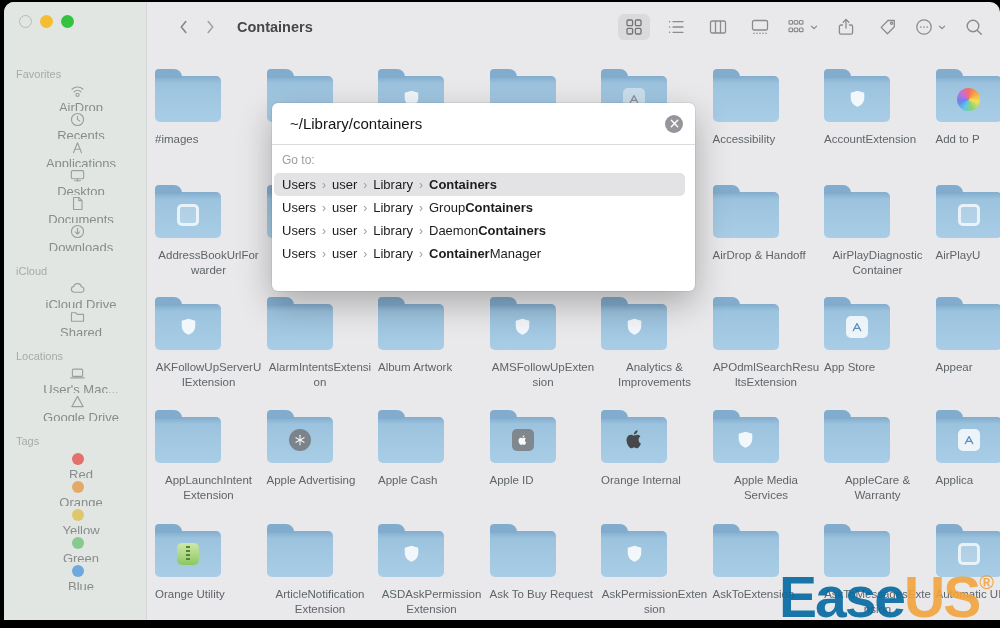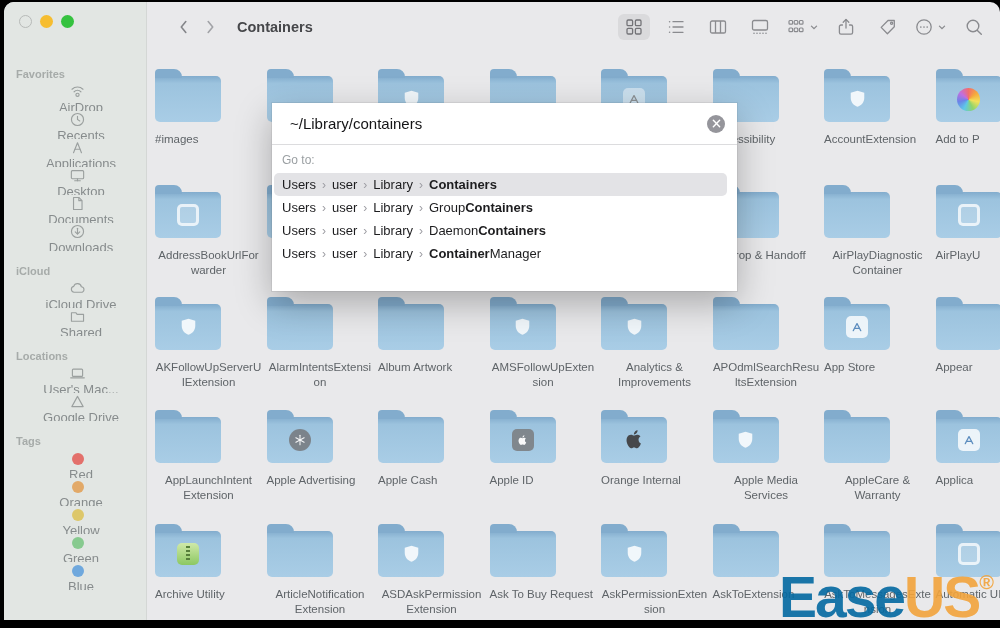--- a/index.html
+++ b/index.html
@@ -6,21 +6,21 @@
   body{width:1000px;height:628px;background:#000;position:relative;overflow:hidden;
        font-family:"Liberation Sans","DejaVu Sans",sans-serif;}
   .window{position:absolute;left:4px;top:2px;width:996px;height:618px;background:#e9e9eb;
           border-radius:10px 10px 0 0;overflow:hidden;}
   
   .sidebar{position:absolute;left:0;top:0;bottom:0;width:143px;background:#e2e6e3;
            border-right:1px solid #d4d7d5;box-sizing:border-box;padding-top:52px;}
   .lights{position:absolute;top:13px;left:15px;display:flex;gap:8px;}
   .tl{width:13px;height:13px;border-radius:50%;}
   .tl-gray{background:transparent;border:1.5px solid #b7bab8;box-sizing:border-box;}
-  .sb-h{font-size:11px;font-weight:700;color:#a6aba9;margin:14px 0 3px 12px;}
+  .sb-h{font-size:11px;font-weight:400;color:#a6aba9;margin:14px 0 3px 12px;}
   .sb-item{display:flex;align-items:center;height:28px;padding-left:12px;color:#878c8d;font-size:13px;flex-direction:column;}
   .sb-ic{width:17px;height:17px;margin-right:7px;display:inline-flex;align-items:center;justify-content:center;flex:0 0 17px;}
   .sb-lb{white-space:nowrap;overflow:hidden;}
   .dot{width:12px;height:12px;border-radius:50%;display:inline-block;}
   
   .titlebar{position:absolute;left:143px;top:0;right:0;height:50px;display:flex;align-items:center;}
   .navbtn{width:26px;height:26px;display:flex;align-items:center;justify-content:center;}
   .wtitle{font-size:14.5px;font-weight:700;color:#46474a;margin-left:14px;}
   .tools{position:absolute;right:10px;top:0;height:50px;display:flex;align-items:center;gap:10px;}
   .tbtn{width:32px;height:26px;display:flex;align-items:center;justify-content:center;border-radius:6px;}
@@ -43,22 +43,22 @@
   .emb-as{background:rgba(255,255,255,.8);}
   .emb-af{background:rgba(255,255,255,.45);}
   .emb-ad{border-radius:50%;background:rgba(118,122,126,.88);}
   .emb-aid{background:rgba(125,129,133,.92);}
   .emb-zip{background:linear-gradient(180deg,#cfe9a8,#8cc862);position:relative;}
   .emb-zip span{position:absolute;left:9px;top:3px;width:4px;height:16px;
           background:repeating-linear-gradient(180deg,#567f3a 0 2px,rgba(0,0,0,0) 2px 4px);}
   .flabel{margin-top:10px;font-size:11.5px;line-height:15px;color:#5f6468;text-align:center;
           max-width:107px;overflow-wrap:anywhere;}
   
-  .dialog{position:absolute;left:268px;top:101px;width:465px;z-index:10;background:#fff;
-          border-radius:0;box-shadow:0 12px 34px rgba(0,0,0,.28),0 0 0 1px rgba(0,0,0,.06);}
+  .dialog{position:absolute;left:268px;top:101px;width:423px;z-index:10;background:#fff;
+          border-radius:6px;box-shadow:0 12px 34px rgba(0,0,0,.28),0 0 0 1px rgba(0,0,0,.06);}
   .d-inputrow{height:41px;display:flex;align-items:center;border-bottom:1px solid #dcdcde;padding:0 12px 0 16px;}
   .path-input{flex:1;border:none;outline:none;background:transparent;font-size:15px;color:#141416;
           font-family:"Liberation Sans","DejaVu Sans",sans-serif;}
   .d-close{width:18px;height:18px;border-radius:50%;background:#95959b;display:flex;align-items:center;
           justify-content:center;flex:0 0 18px;}
   .d-body{padding:8px 10px 26px 2px;}
   .d-goto{font-size:12px;color:#9a9fa2;margin:0 0 6px 8px;}
   .sugg{display:flex;align-items:center;height:23px;padding:0 8px;border-radius:5px;
         font-size:13px;color:#1d1d1f;white-space:nowrap;}
   .sugg.sel{background:#e3e3e6;}
@@ -575,21 +575,21 @@
       </div>
       <div class="grid-row" style="top: 519px;">
         <div class="cell">
           <div class="fwrap">
             <div class="folder">
               <span class="emb-box emb-zip">
                 <span></span>
               </span>
             </div>
           </div>
-          <div class="flabel">Archive Utility</div>
+          <div class="flabel">Orange Utility</div>
         </div>
         <div class="cell">
           <div class="fwrap">
             <div class="folder"></div>
           </div>
           <div class="flabel">ArticleNotification Extension</div>
         </div>
         <div class="cell">
           <div class="fwrap">
             <div class="folder">

